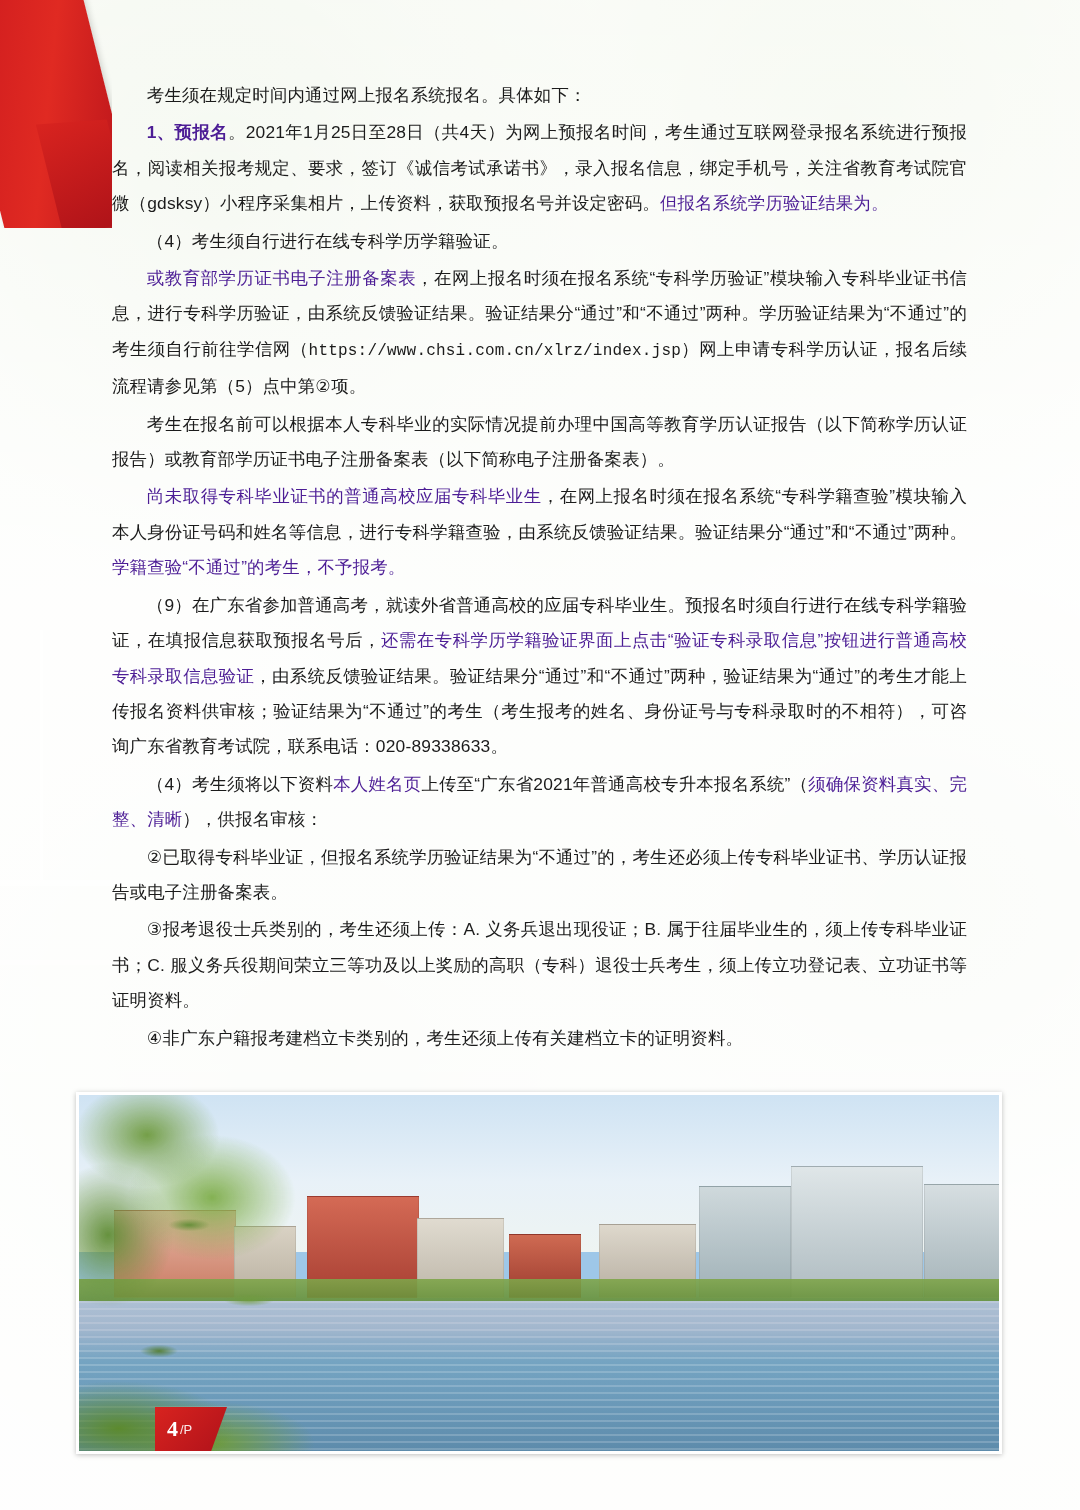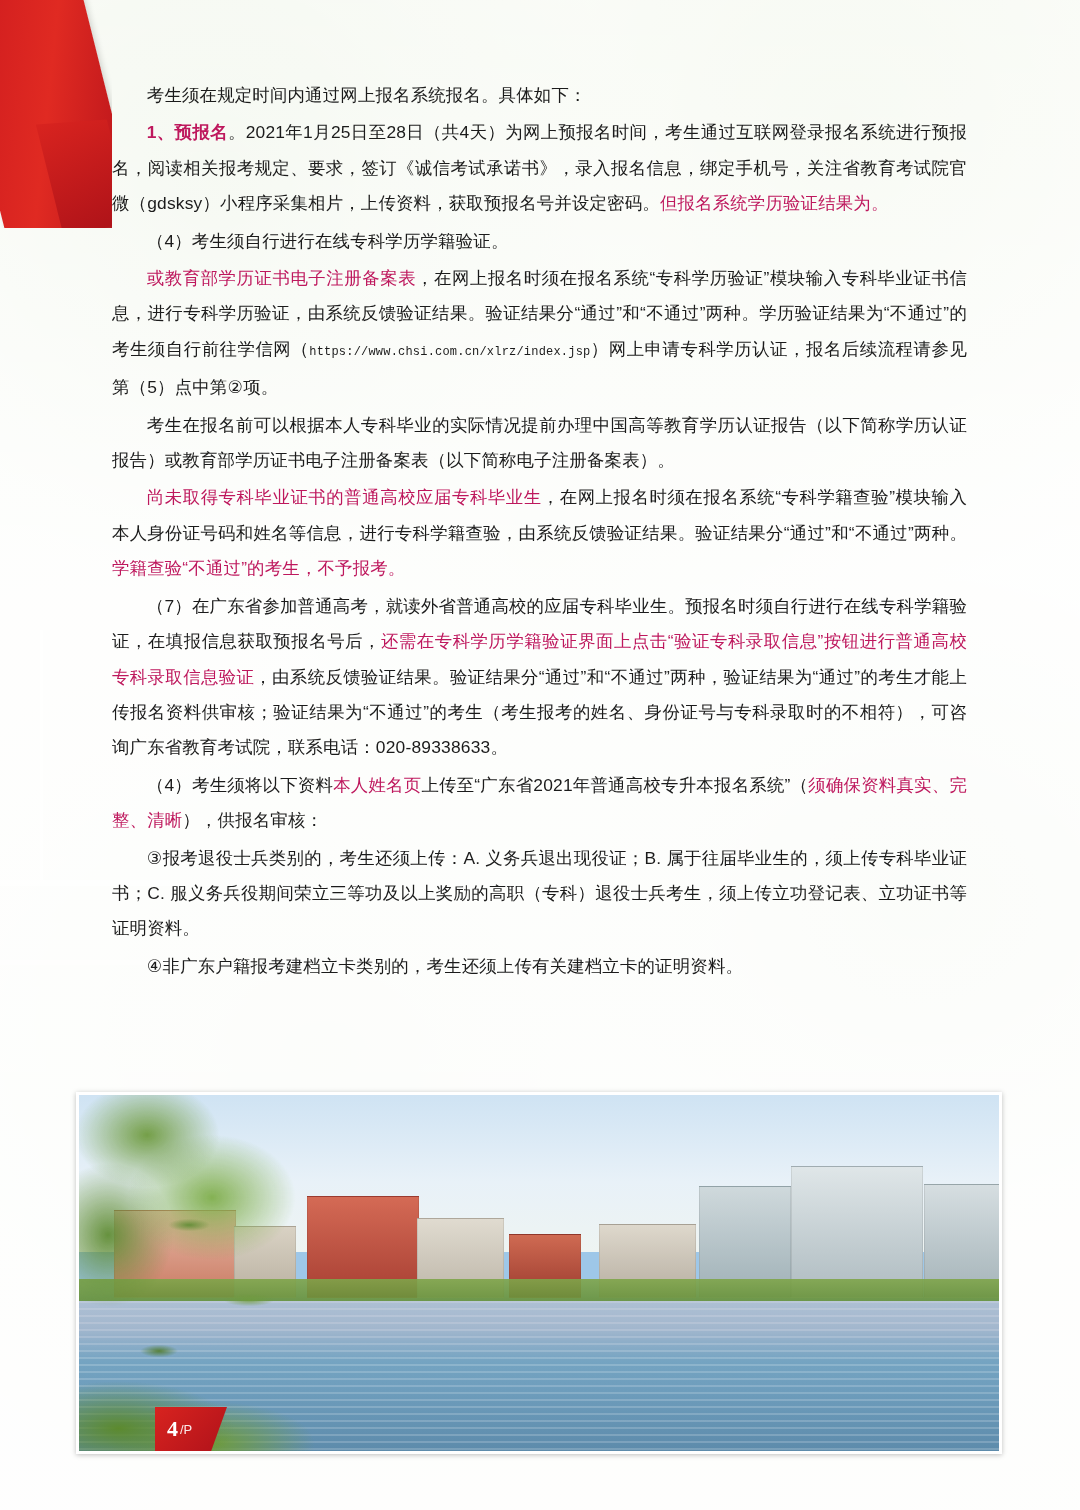--- a/index.html
+++ b/index.html
@@ -98,23 +98,23 @@
     font-size: 17.4px;
     line-height: 35.4px;
     color: #1b1b1b;
     letter-spacing: .2px;
     text-align: justify;
   }
   .doc p {
     margin: 0 0 2px 0;
   }
   .ind1 { text-indent: 2em; }
-  .red { color: #be185d; }
+  .red { color: #4c1d95; }
   .b { font-weight: bold; }
-  .mono { font-family: "Liberation Mono", "DejaVu Sans Mono", monospace; font-size: 12px; }
+  .mono { font-family: "Liberation Mono", "DejaVu Sans Mono", monospace; font-size: 16px; }
 
   
   .photo {
     position: absolute;
     left: 76px;
     top: 1092px;
     width: 920px;
     height: 356px;
     border: 3px solid #ffffff;
     box-shadow: 0 1px 5px rgba(0,0,0,0.25);
@@ -240,29 +240,32 @@
 
   <p class="ind1">
     <span>考生在报名前可以根据本人专科毕业的实际情况提前办理中国高等教育学历认证报告（以下简称学历认证报告）或教育部学历证书电子注册备案表（以下简称电子注册备案表）。</span>
   </p>
 
   <p class="ind1">
     <span class="red">尚未取得专科毕业证书的普通高校应届专科毕业生</span><span>，在网上报名时须在报名系统“专科学籍查验”模块输入本人身份证号码和姓名等信息，进行专科学籍查验，由系统反馈验证结果。验证结果分“通过”和“不通过”两种。</span><span class="red">学籍查验“不通过”的考生，不予报考。</span>
   </p>
 
   <p class="ind1">
-    <span>（7）在广东省参加普通高考，就读外省普通高校的应届专科毕业生。预报名时须自行进行在线专科学籍验证，在填报信息获取预报名号后，</span><span class="red">还需在专科学历学籍验证界面上点击“验证专科录取信息”按钮进行普通高校专科录取信息验证</span><span>，由系统反馈验证结果。验证结果分“通过”和“不通过”两种，验证结果为“通过”的考生才能上传报名资料供审核；验证结果为“不通过”的考生（考生报考的姓名、身份证号与专科录取时的不相符），可咨询广东省教育考试院，联系电话：020-89338633。</span>
+    <span>（9）在广东省参加普通高考，就读外省普通高校的应届专科毕业生。预报名时须自行进行在线专科学籍验证，在填报信息获取预报名号后，</span><span class="red">还需在专科学历学籍验证界面上点击“验证专科录取信息”按钮进行普通高校专科录取信息验证</span><span>，由系统反馈验证结果。验证结果分“通过”和“不通过”两种，验证结果为“通过”的考生才能上传报名资料供审核；验证结果为“不通过”的考生（考生报考的姓名、身份证号与专科录取时的不相符），可咨询广东省教育考试院，联系电话：020-89338633。</span>
   </p>
 
 
   <p class="ind1">
     <span>（4）考生须将以下资料</span><span class="red">本人姓名页</span><span>上传至“广东省2021年普通高校专升本报名系统”（</span><span class="red">须确保资料真实、完整、清晰</span><span>），供报名审核：</span>
   </p>
 
 
+  <p class="ind1">
+    <span>②已取得专科毕业证，但报名系统学历验证结果为“不通过”的，考生还必须上传专科毕业证书、学历认证报告或电子注册备案表。</span>
+  </p>
 
   <p class="ind1">
     <span>③报考退役士兵类别的，考生还须上传：A. 义务兵退出现役证；B. 属于往届毕业生的，须上传专科毕业证书；C. 服义务兵役期间荣立三等功及以上奖励的高职（专科）退役士兵考生，须上传立功登记表、立功证书等证明资料。</span>
   </p>
 
   <p class="ind1">
     <span>④非广东户籍报考建档立卡类别的，考生还须上传有关建档立卡的证明资料。</span>
   </p>
 
 </div>

